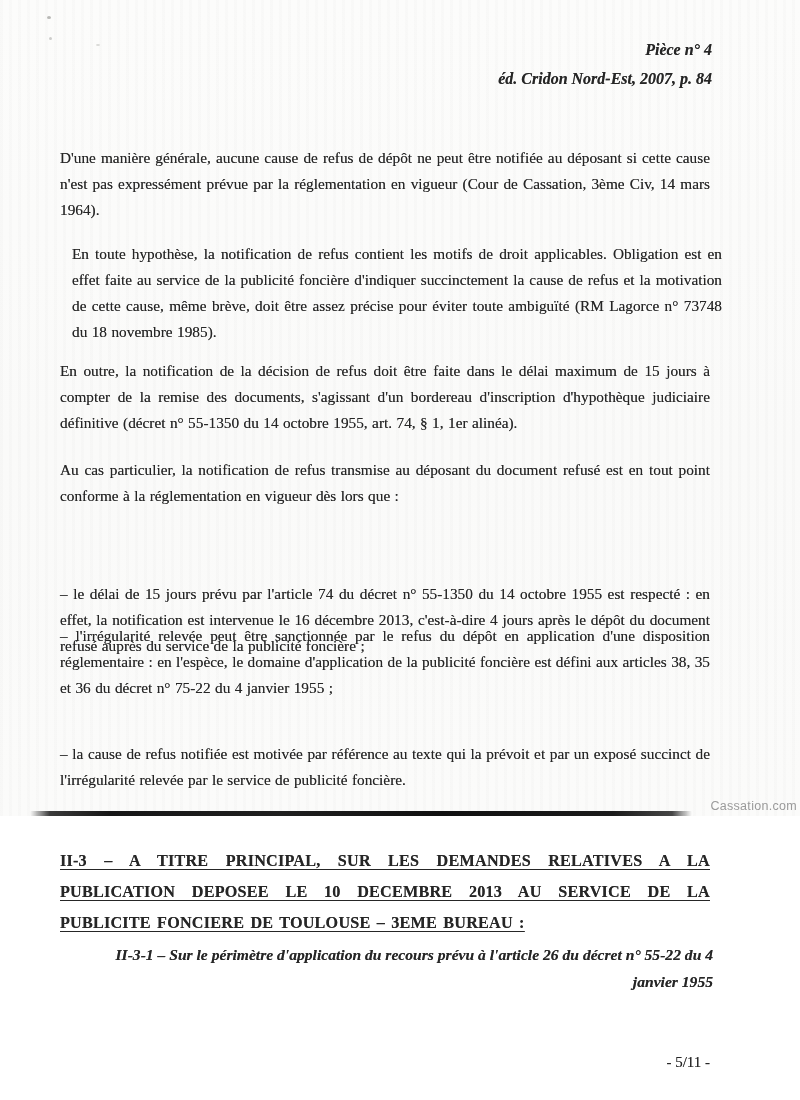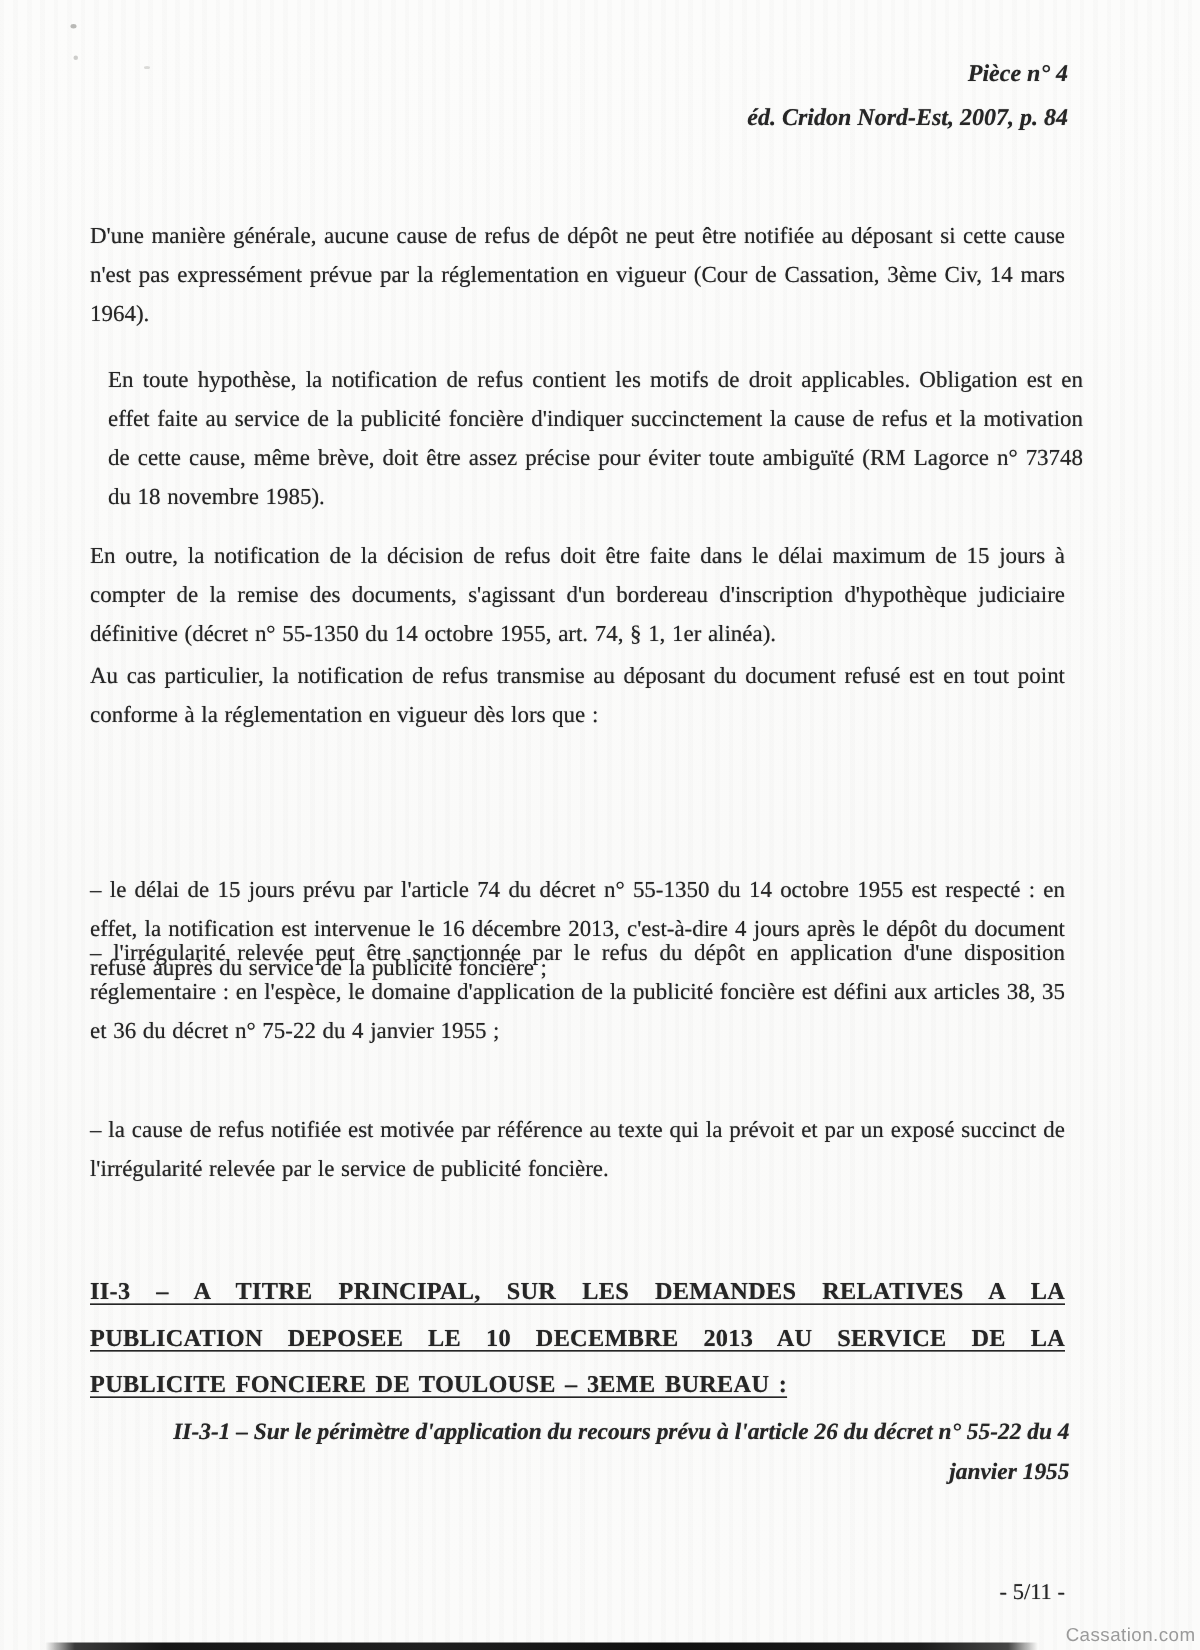--- a/index.html
+++ b/index.html
@@ -6,21 +6,21 @@
     margin: 0;
     padding: 0;
     width: 800px;
     height: 1100px;
     overflow: hidden;
     background: #ffffff;
   }
   .page {
     position: relative;
     width: 800px;
-    height: 1100px;
+    height: 816px;
     background:
       repeating-linear-gradient(90deg, rgba(80,80,80,0.018) 0px, rgba(80,80,80,0.018) 3px, rgba(0,0,0,0) 3px, rgba(0,0,0,0) 9px),
       linear-gradient(180deg, #fcfcfb 0%, #fafaf9 55%, #fbfbfa 100%);
     font-family: "Liberation Serif", "DejaVu Serif", serif;
     color: #262626;
   }
   
   .ink { text-shadow: 0 0 0.6px rgba(45,45,45,0.65); }
 
   .header {
@@ -42,21 +42,21 @@
     width: 650px;
     margin: 0;
     font-size: 15.3px;
     line-height: 26px;
     text-align: justify;
     word-spacing: 0.6px;
   }
   .p1 { top: 145px; }
   .p2 { top: 241px; margin-left: 12px; }
   .p3 { top: 358px; }
-  .p4 { top: 438px; }
+  .p4 { top: 457px; }
   .b1 { top: 534px; margin-top: 47px; }
   .b2 { top: 623px; }
   .b3 { top: 741px; }
 
   .section-heading {
     position: absolute;
     top: 846px;
     left: 60px;
     width: 650px;
     margin: 0;

